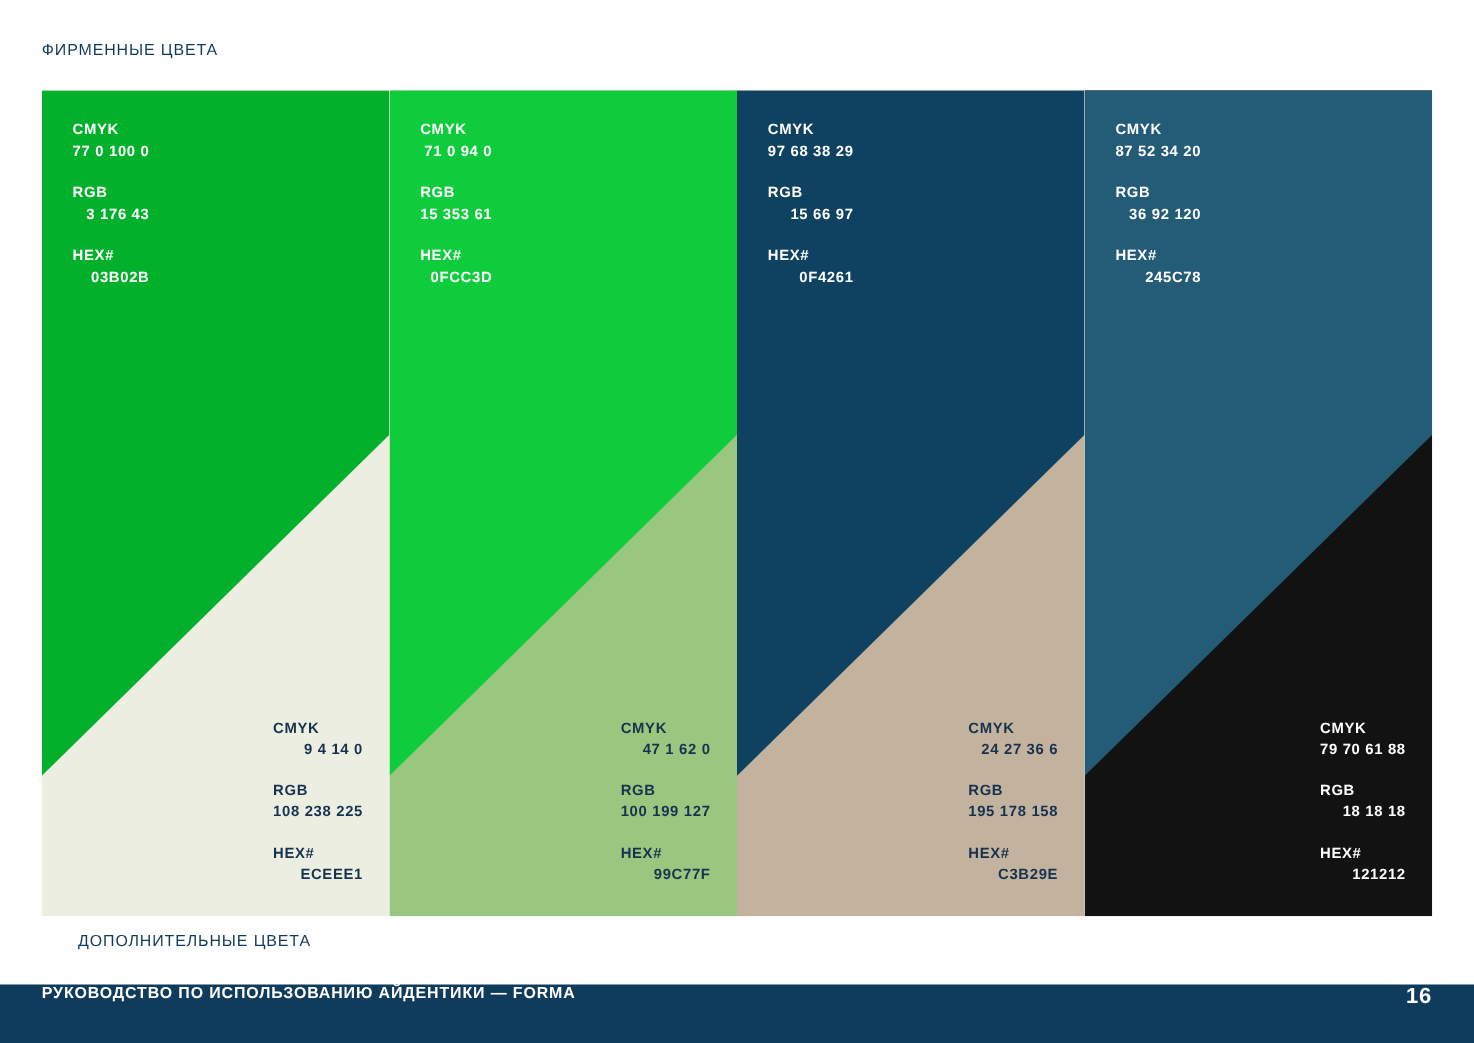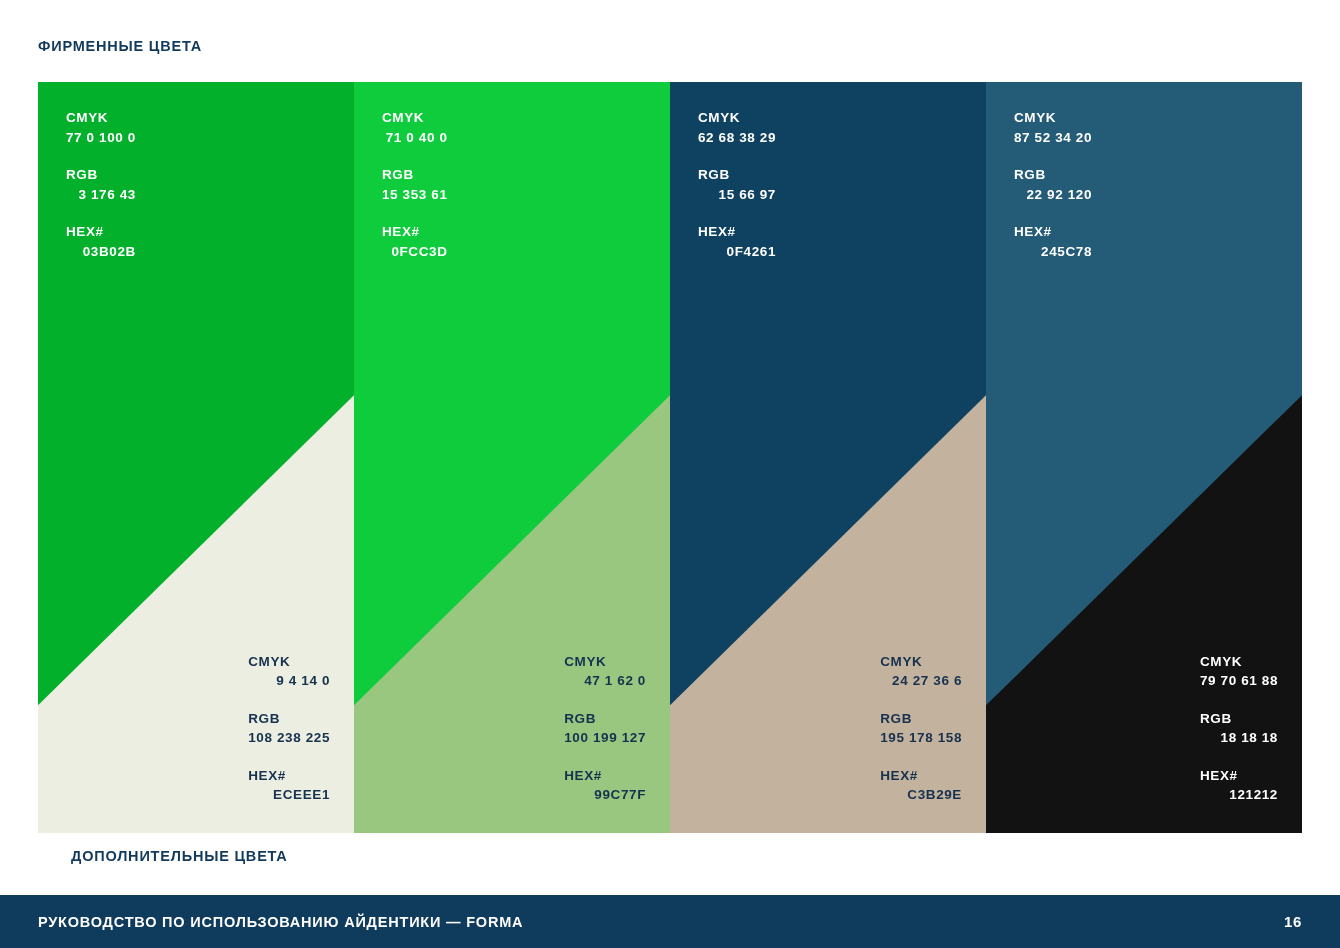--- a/index.html
+++ b/index.html
@@ -19,21 +19,21 @@
     position: absolute;
     inset: 0;
     background: #ffffff;
   }
 
   
   .section-label {
     position: absolute;
     left: 38px;
     font-size: 14.5px;
-    font-weight: bold;
+    font-weight: normal;
     letter-spacing: 0.055em;
     color: #123a5c;
     white-space: nowrap;
   }
   #label-primary { top: 38px; }
   #label-secondary { top: 848px; margin-left: 33px; }
 
   
   .panel {
     position: absolute;
@@ -99,35 +99,34 @@
 
   
   .footer {
     position: absolute;
     left: 0;
     bottom: 0;
     width: 1340px;
     height: 53px;
     background: #0f3b5c;
     display: flex;
-    align-items: center;
     justify-content: space-between;
   }
   .footer-title {
     margin-left: 38px;
     color: #ffffff;
     font-size: 14.5px;
     font-weight: bold;
     letter-spacing: 0.055em;
     white-space: nowrap;
   }
   .footer-page {
     margin-right: 38px;
     color: #ffffff;
-    font-size: 15px;
+    font-size: 20px;
     font-weight: bold;
     letter-spacing: 0.04em;
   }
 </style>
 </head>
 <body style="background: rgb(255, 255, 255);">
 
 <div class="page">
 
   <div class="section-label" id="label-primary" style="color: rgb(18, 58, 92);">ФИРМЕННЫЕ ЦВЕТА</div>
@@ -164,21 +163,21 @@
             <div class="field-val">ECEEE1</div>
           </div>
         </div>
       </div>
       <div class="col">
         <div class="col-bottom-fill" style="background: rgb(153, 199, 127);"></div>
         <div class="col-top-fill" style="background: rgb(15, 204, 61);"></div>
         <div class="info top" style="color: rgb(255, 255, 255);">
           <div class="field">
             <div class="field-key">CMYK</div>
-            <div class="field-val">71 0 40 0</div>
+            <div class="field-val">71 0 94 0</div>
           </div>
           <div class="field">
             <div class="field-key">RGB</div>
             <div class="field-val">15 353 61</div>
           </div>
           <div class="field">
             <div class="field-key">HEX#</div>
             <div class="field-val">0FCC3D</div>
           </div>
         </div>
@@ -196,21 +195,21 @@
             <div class="field-val">99C77F</div>
           </div>
         </div>
       </div>
       <div class="col">
         <div class="col-bottom-fill" style="background: rgb(195, 178, 158);"></div>
         <div class="col-top-fill" style="background: rgb(15, 66, 97);"></div>
         <div class="info top" style="color: rgb(255, 255, 255);">
           <div class="field">
             <div class="field-key">CMYK</div>
-            <div class="field-val">62 68 38 29</div>
+            <div class="field-val">97 68 38 29</div>
           </div>
           <div class="field">
             <div class="field-key">RGB</div>
             <div class="field-val">15 66 97</div>
           </div>
           <div class="field">
             <div class="field-key">HEX#</div>
             <div class="field-val">0F4261</div>
           </div>
         </div>
@@ -232,21 +231,21 @@
       <div class="col">
         <div class="col-bottom-fill" style="background: rgb(18, 18, 18);"></div>
         <div class="col-top-fill" style="background: rgb(36, 92, 120);"></div>
         <div class="info top" style="color: rgb(255, 255, 255);">
           <div class="field">
             <div class="field-key">CMYK</div>
             <div class="field-val">87 52 34 20</div>
           </div>
           <div class="field">
             <div class="field-key">RGB</div>
-            <div class="field-val">22 92 120</div>
+            <div class="field-val">36 92 120</div>
           </div>
           <div class="field">
             <div class="field-key">HEX#</div>
             <div class="field-val">245C78</div>
           </div>
         </div>
         <div class="info bottom" style="color: rgb(255, 255, 255);">
           <div class="field">
             <div class="field-key">CMYK</div>
             <div class="field-val">79 70 61 88</div>

